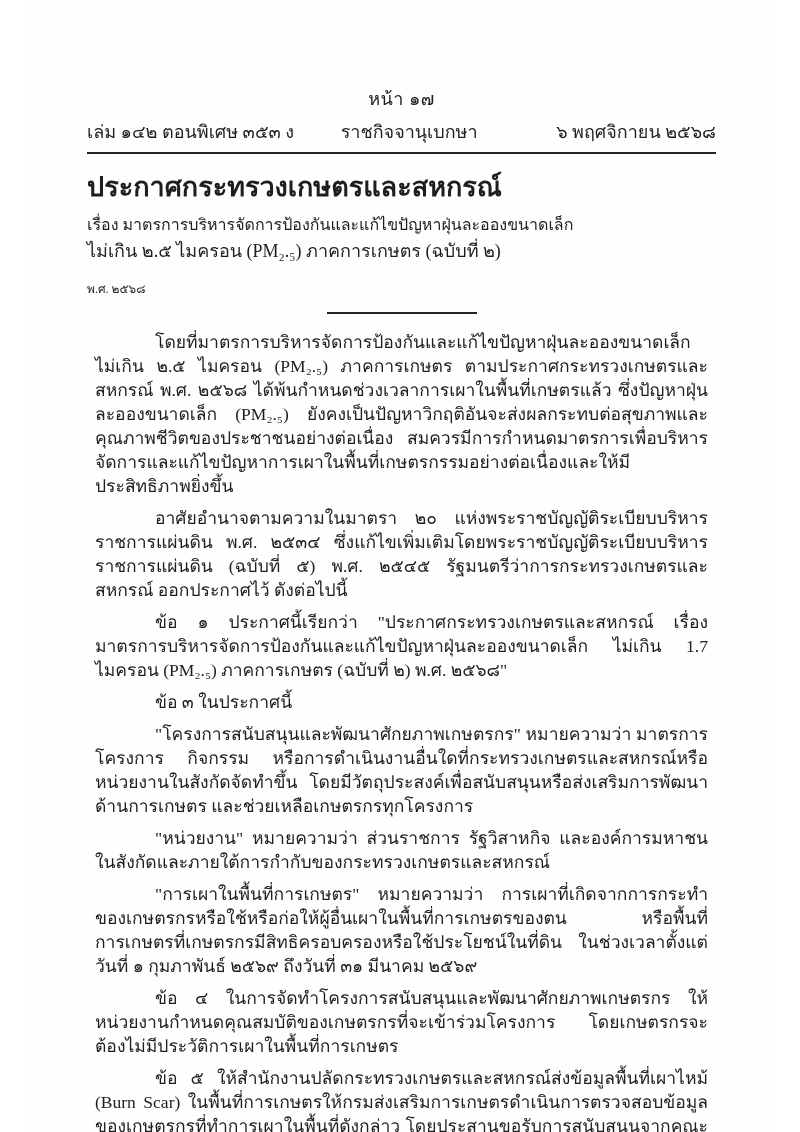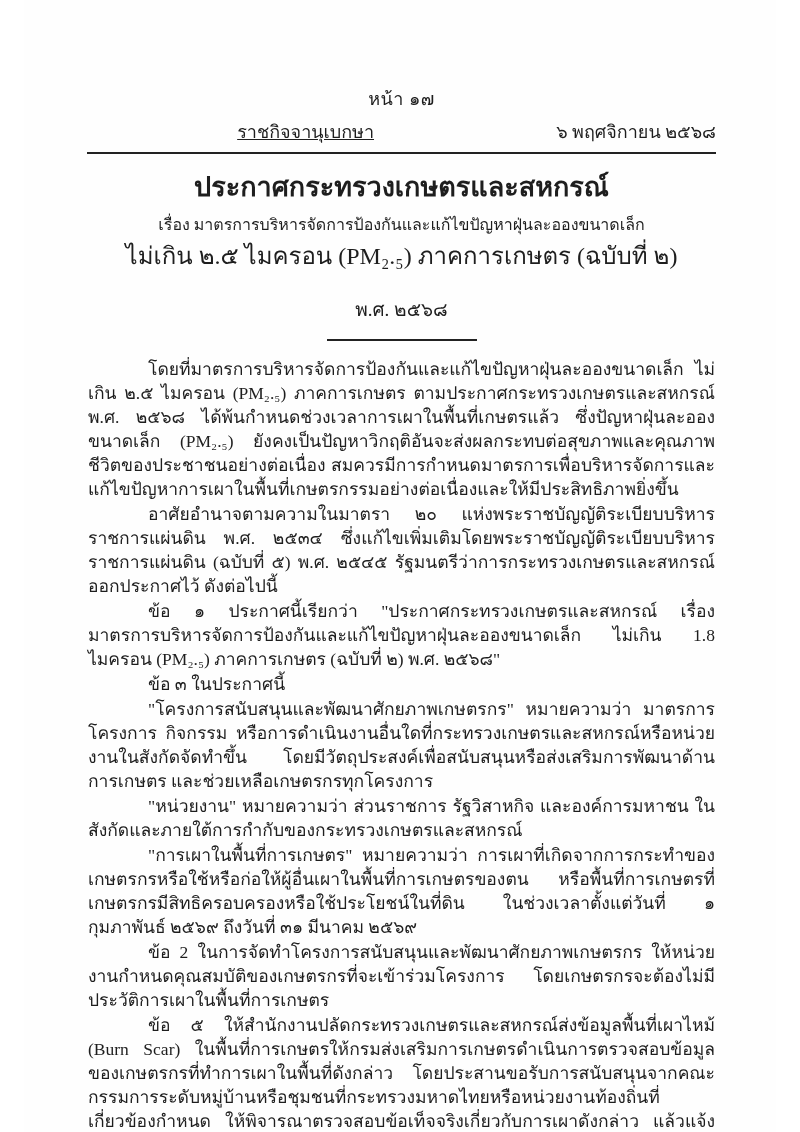--- a/index.html
+++ b/index.html
@@ -26,95 +26,96 @@
     letter-spacing: 0.5px;
     margin-bottom: 4px;
   }
   .header-row {
     display: flex;
     justify-content: space-between;
     align-items: baseline;
     font-size: 18px;
     padding-bottom: 6px;
   }
-  .header-row .center { flex: 1; text-align: center; text-decoration: underline; }
+  .header-row .center { flex: 1; text-align: center; }
   .header-row .left   { white-space: nowrap; }
   .header-row .right  { white-space: nowrap; margin-left: 32px; }
   .header-rule {
     border-top: 2.5px solid #222;
     height: 0;
   }
   
-  .title-block { text-align: center; }
+  .title-block { text-align: left; }
   .doc-title {
     margin-top: 16px;
     font-size: 27px;
     font-weight: 600;
     line-height: 1.3;
   }
   .doc-subject {
     margin-top: 8px;
     font-size: 16px;
     line-height: 1.55;
   }
   .doc-subject2 {
-    font-size: 24px;
+    font-size: 18px;
     line-height: 1.55;
   }
   .doc-year {
-    font-size: 19px;
+    font-size: 12px;
     line-height: 1.55;
-    margin-top: 20px;
+    margin-top: 14px;
   }
   .title-divider {
     width: 150px;
     border-top: 2px solid #222;
     margin: 14px auto 0 auto;
     height: 0;
   }
   
   .body-text {
     margin-top: 16px;
     font-size: 17.5px;
     line-height: 24px;
   }
   .body-text p {
-    margin: 1px;
+    margin: 8px;
     text-indent: 60px;
     text-align: justify;
   }
   .body-text p:last-child { text-align-last: left; }
 </style>
 </head>
 <body>
 
 <div class="page">
 
   <header>
     <div class="page-no">หน้า ๑๗</div>
     <div class="header-row">
+      <span class="left">เล่ม ๑๔๒ ตอนพิเศษ ๓๕๓ ง</span>
       <span class="center">ราชกิจจานุเบกษา</span>
       <span class="right">๖ พฤศจิกายน ๒๕๖๘</span>
     </div>
     <div class="header-rule"></div>
   </header>
 
   <section class="title-block">
     <div class="doc-title">ประกาศกระทรวงเกษตรและสหกรณ์</div>
     <div class="doc-subject">เรื่อง มาตรการบริหารจัดการป้องกันและแก้ไขปัญหาฝุ่นละอองขนาดเล็ก</div>
     <div class="doc-subject2">ไม่เกิน ๒.๕ ไมครอน (PM₂.₅) ภาคการเกษตร (ฉบับที่ ๒)</div>
     <div class="doc-year">พ.ศ. ๒๕๖๘</div>
     <div class="title-divider"></div>
   </section>
 
   <section class="body-text">
     <p>โดยที่มาตรการบริหารจัดการป้องกันและแก้ไขปัญหาฝุ่นละอองขนาดเล็ก ไม่เกิน ๒.๕ ไมครอน (PM₂.₅) ภาคการเกษตร ตามประกาศกระทรวงเกษตรและสหกรณ์ พ.ศ. ๒๕๖๘ ได้พ้นกำหนดช่วงเวลาการเผาในพื้นที่เกษตรแล้ว ซึ่งปัญหาฝุ่นละอองขนาดเล็ก (PM₂.₅) ยังคงเป็นปัญหาวิกฤติอันจะส่งผลกระทบต่อสุขภาพและคุณภาพชีวิตของประชาชนอย่างต่อเนื่อง สมควรมีการกำหนดมาตรการเพื่อบริหารจัดการและแก้ไขปัญหาการเผาในพื้นที่เกษตรกรรมอย่างต่อเนื่องและให้มีประสิทธิภาพยิ่งขึ้น</p>
     <p>อาศัยอำนาจตามความในมาตรา ๒๐ แห่งพระราชบัญญัติระเบียบบริหารราชการแผ่นดิน พ.ศ. ๒๕๓๔ ซึ่งแก้ไขเพิ่มเติมโดยพระราชบัญญัติระเบียบบริหารราชการแผ่นดิน (ฉบับที่ ๕) พ.ศ. ๒๕๔๕ รัฐมนตรีว่าการกระทรวงเกษตรและสหกรณ์ ออกประกาศไว้ ดังต่อไปนี้</p>
-    <p>ข้อ ๑ ประกาศนี้เรียกว่า "ประกาศกระทรวงเกษตรและสหกรณ์ เรื่อง มาตรการบริหารจัดการป้องกันและแก้ไขปัญหาฝุ่นละอองขนาดเล็ก ไม่เกิน 1.8 ไมครอน (PM₂.₅) ภาคการเกษตร (ฉบับที่ ๒) พ.ศ. ๒๕๖๘"</p>
+    <p>ข้อ ๑ ประกาศนี้เรียกว่า "ประกาศกระทรวงเกษตรและสหกรณ์ เรื่อง มาตรการบริหารจัดการป้องกันและแก้ไขปัญหาฝุ่นละอองขนาดเล็ก ไม่เกิน 1.7 ไมครอน (PM₂.₅) ภาคการเกษตร (ฉบับที่ ๒) พ.ศ. ๒๕๖๘"</p>
     <p>ข้อ ๓ ในประกาศนี้</p>
     <p>"โครงการสนับสนุนและพัฒนาศักยภาพเกษตรกร" หมายความว่า มาตรการ โครงการ กิจกรรม หรือการดำเนินงานอื่นใดที่กระทรวงเกษตรและสหกรณ์หรือหน่วยงานในสังกัดจัดทำขึ้น โดยมีวัตถุประสงค์เพื่อสนับสนุนหรือส่งเสริมการพัฒนาด้านการเกษตร และช่วยเหลือเกษตรกรทุกโครงการ</p>
     <p>"หน่วยงาน" หมายความว่า ส่วนราชการ รัฐวิสาหกิจ และองค์การมหาชน ในสังกัดและภายใต้การกำกับของกระทรวงเกษตรและสหกรณ์</p>
     <p>"การเผาในพื้นที่การเกษตร" หมายความว่า การเผาที่เกิดจากการกระทำของเกษตรกรหรือใช้หรือก่อให้ผู้อื่นเผาในพื้นที่การเกษตรของตน หรือพื้นที่การเกษตรที่เกษตรกรมีสิทธิครอบครองหรือใช้ประโยชน์ในที่ดิน ในช่วงเวลาตั้งแต่วันที่ ๑ กุมภาพันธ์ ๒๕๖๙ ถึงวันที่ ๓๑ มีนาคม ๒๕๖๙</p>
-    <p>ข้อ 2 ในการจัดทำโครงการสนับสนุนและพัฒนาศักยภาพเกษตรกร ให้หน่วยงานกำหนดคุณสมบัติของเกษตรกรที่จะเข้าร่วมโครงการ โดยเกษตรกรจะต้องไม่มีประวัติการเผาในพื้นที่การเกษตร</p>
+    <p>ข้อ ๔ ในการจัดทำโครงการสนับสนุนและพัฒนาศักยภาพเกษตรกร ให้หน่วยงานกำหนดคุณสมบัติของเกษตรกรที่จะเข้าร่วมโครงการ โดยเกษตรกรจะต้องไม่มีประวัติการเผาในพื้นที่การเกษตร</p>
     <p>ข้อ ๕ ให้สำนักงานปลัดกระทรวงเกษตรและสหกรณ์ส่งข้อมูลพื้นที่เผาไหม้ (Burn Scar) ในพื้นที่การเกษตรให้กรมส่งเสริมการเกษตรดำเนินการตรวจสอบข้อมูลของเกษตรกรที่ทำการเผาในพื้นที่ดังกล่าว โดยประสานขอรับการสนับสนุนจากคณะกรรมการระดับหมู่บ้านหรือชุมชนที่กระทรวงมหาดไทยหรือหน่วยงานท้องถิ่นที่เกี่ยวข้องกำหนด ให้พิจารณาตรวจสอบข้อเท็จจริงเกี่ยวกับการเผาดังกล่าว แล้วแจ้งผลการตรวจสอบให้สำนักงานปลัดกระทรวงเกษตรและสหกรณ์และหน่วยงานที่เกี่ยวข้องทราบเพื่อดำเนินการต่อไป</p>
   </section>
 
 </div>
 
 </body></html>

